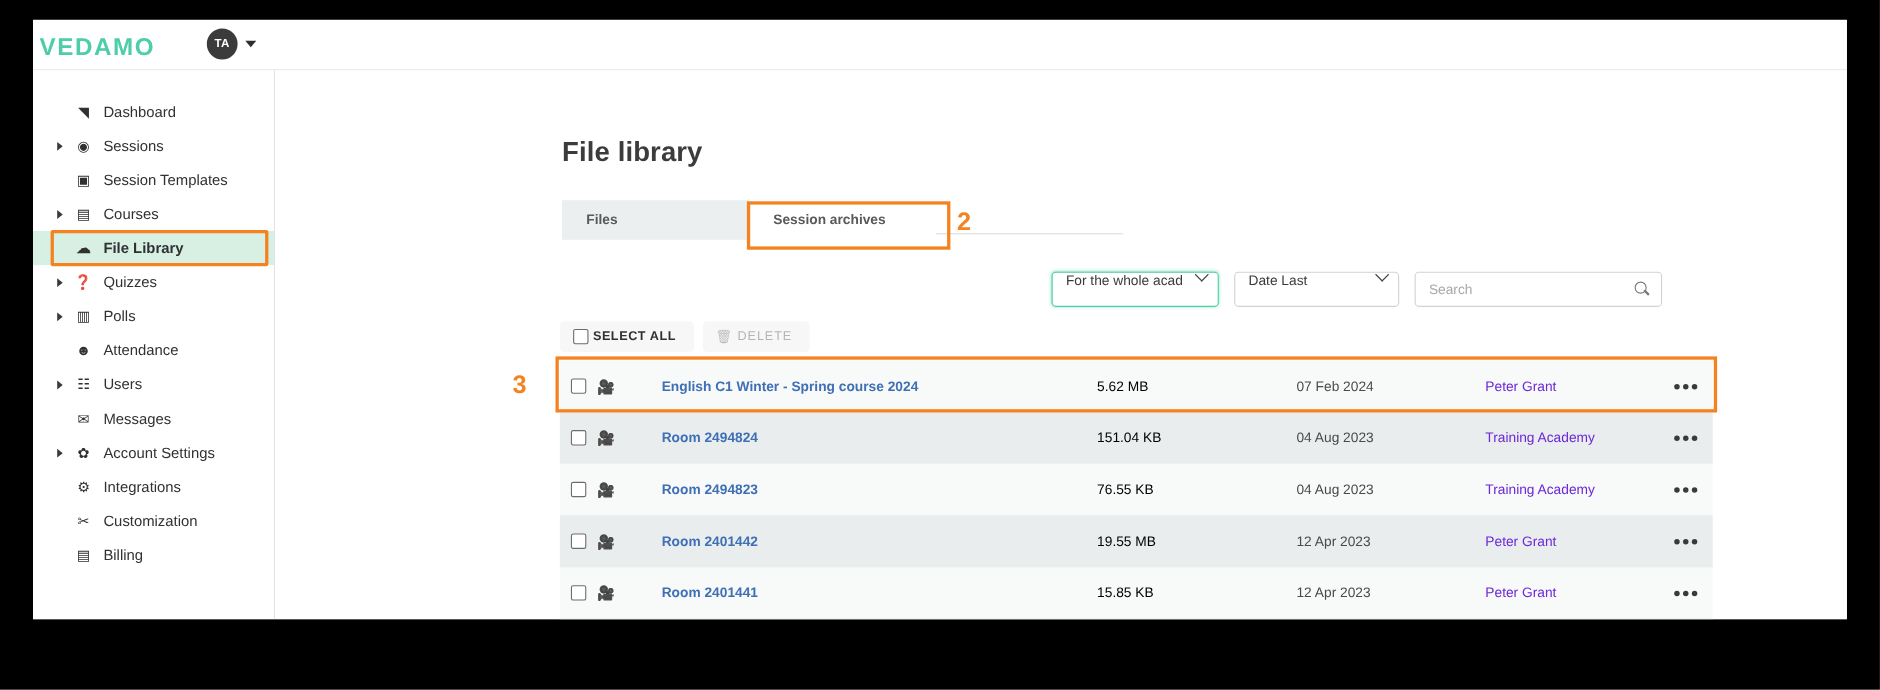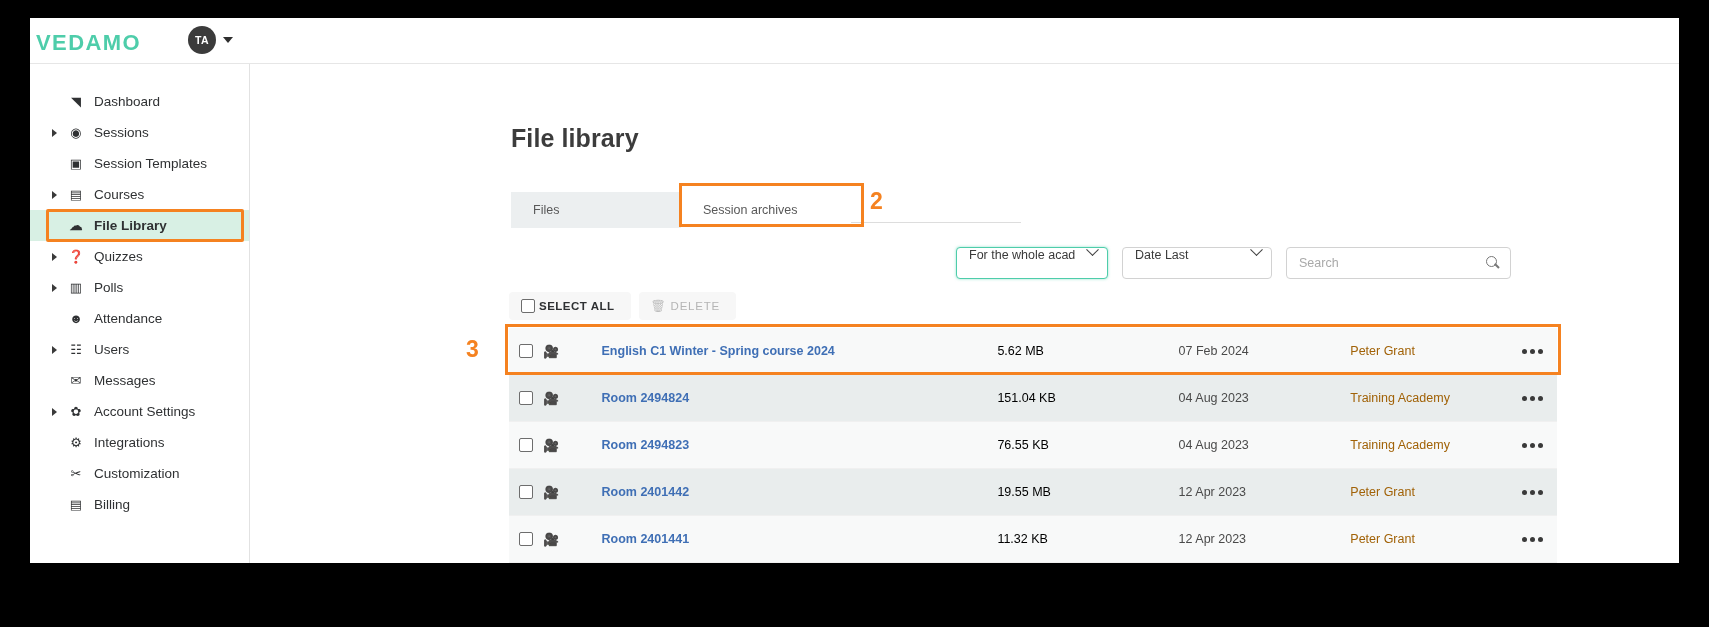--- a/index.html
+++ b/index.html
@@ -135,24 +135,25 @@
     left: 260px; top: 60px;
     font-size: 25px;
     font-weight: 700;
     color: #3c3c3c;
     letter-spacing: .1px;
   }
 
   
   .tabs {
     position: absolute;
-    left: 260px; top: 128px;
+    left: 260px; top: 118px;
     width: 510px; height: 31px;
     border-bottom: 1px solid #dddddd;
     display: flex;
+    font-weight: bold;
   }
   .tab {
     width: 170px; height: 36px;
     display: flex;
     align-items: center;
     padding-left: 22px;
     font-size: 12.5px;
     color: #595959;
     cursor: pointer;
   }
@@ -295,21 +296,21 @@
     align-items: center;
     border-bottom: 1px solid #f0f0f0;
     position: relative;
   }
   .row.odd  { background: #f8f9f9; }
   .row.even { background: #e9eded; }
   .c-check { width: 36px; display: flex; justify-content: center; }
   .c-name  { width: 476px; display: flex; align-items: center; gap: 10px; }
   .c-size  { width: 190px; font-size: 12.5px; color: #000000; }
   .c-date  { width: 180px; font-size: 12.5px; color: #4a4a4a; }
-  .c-owner { width: 180px; font-size: 12.5px; color: #a16207; }
+  .c-owner { width: 180px; font-size: 12.5px; color: #6d28d9; }
   .c-menu  { flex: 1; display: flex; justify-content: flex-end; padding-right: 14px; }
   .cam-ico { font-size: 13px; color: #2e2e2e; line-height: 1; }
   .file-link {
     font-size: 12.5px;
     font-weight: 700;
     color: #3f6fb5;
     text-decoration: none;
     cursor: pointer;
     padding-left: 32px;
   }
@@ -532,21 +533,21 @@
             </div>
           </div>
           <div class="row odd">
             <div class="c-check">
               <span class="cbox"></span>
             </div>
             <div class="c-name">
               <span class="cam-ico">🎥</span>
               <a class="file-link">Room 2401441</a>
             </div>
-            <div class="c-size">11.32 KB</div>
+            <div class="c-size">15.85 KB</div>
             <div class="c-date">12 Apr 2023</div>
             <div class="c-owner">Peter Grant</div>
             <div class="c-menu">
               <span class="dots">
                 <i></i>
                 <i></i>
                 <i></i>
               </span>
             </div>
           </div>

